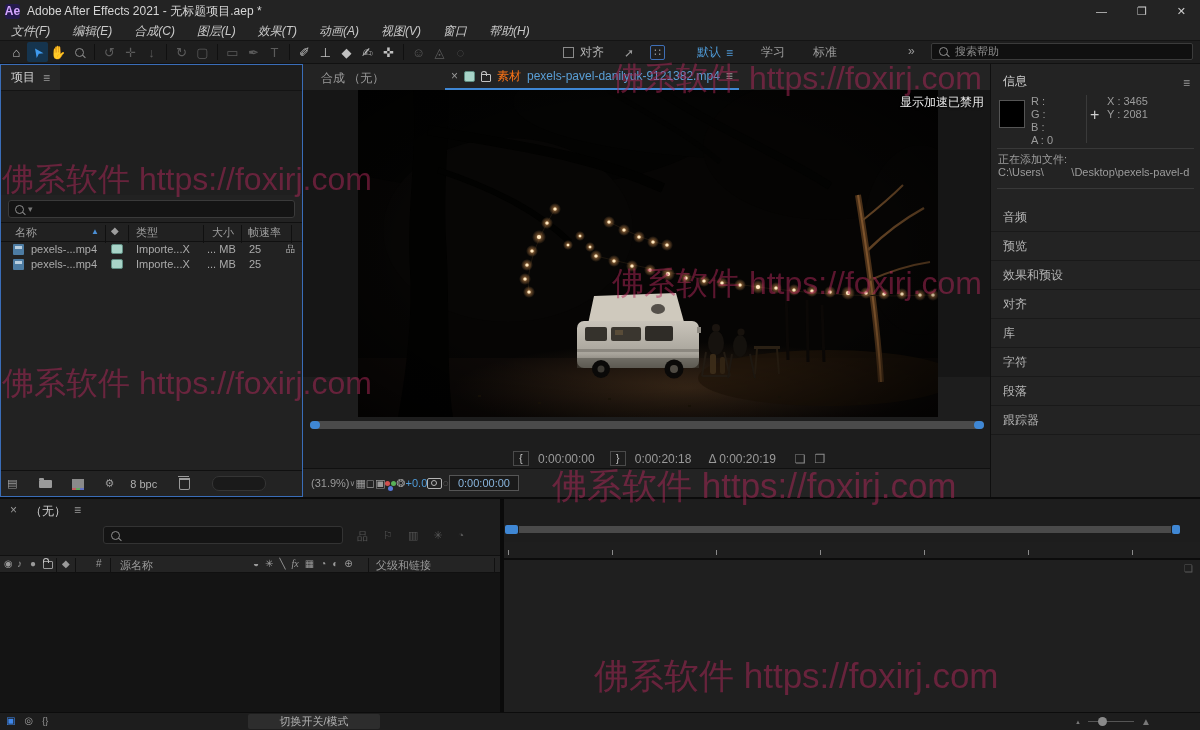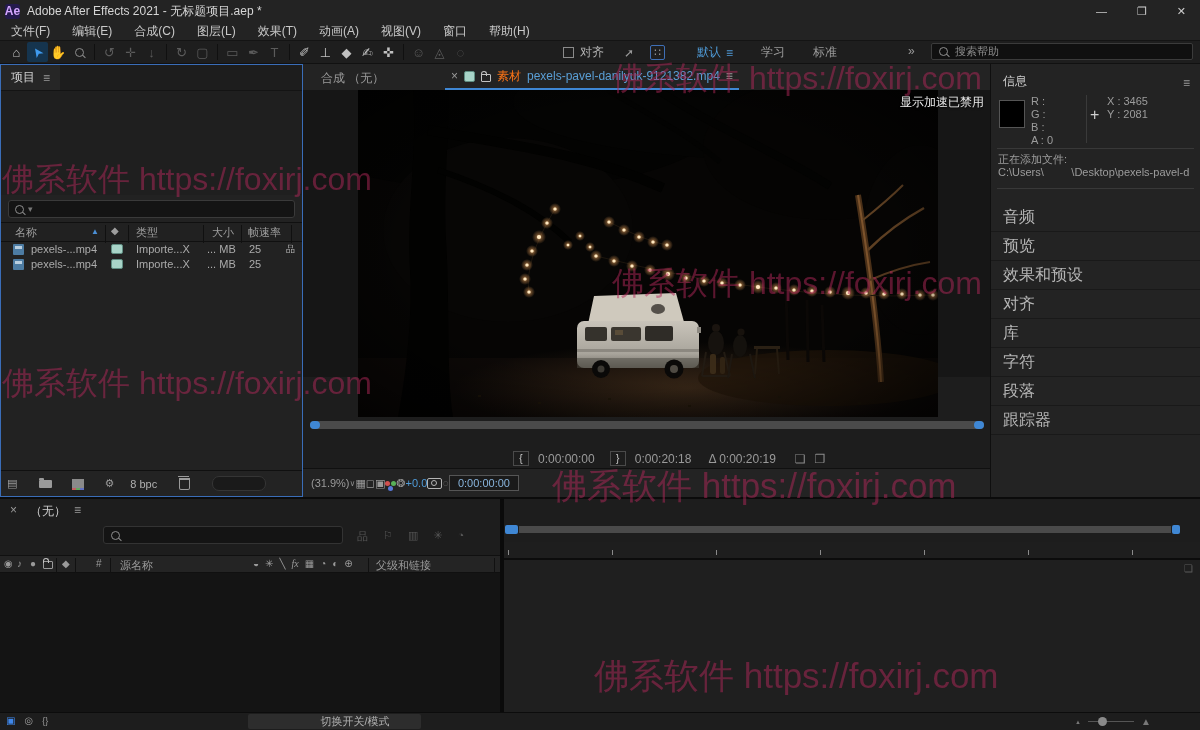--- a/index.html
+++ b/index.html
@@ -9,21 +9,21 @@
 
   
   .titlebar{position:absolute;left:0;top:0;width:1200px;height:22px;background:#232323;display:flex;align-items:center;gap:7px;padding-left:5px;box-sizing:border-box;}
   .aelogo{width:15px;height:15px;border-radius:3px;background:#241a4d;color:#d4a6ff;font-size:12px;font-weight:bold;display:flex;align-items:center;justify-content:center;}
   .apptitle{font-size:12px;color:#d6d6d6;}
   .winbtns{position:absolute;right:0;top:0;height:22px;display:flex;align-items:center;gap:30px;padding-right:14px;color:#cccccc;font-size:11px;}
   .winbtns span{cursor:default;}
 
   
   .menubar{position:absolute;left:0;top:22px;width:1200px;height:18px;display:flex;align-items:center;font-size:12px;color:#c9c9c9;}
-  .menubar .mi{padding:0 11px;}
+  .menubar .mi{padding:0 11px;font-style:italic;}
 
   
   .toolbar{position:absolute;left:0;top:40px;width:1200px;height:24px;background:#1e1e1e;border-top:1px solid #141414;border-bottom:1px solid #111;box-sizing:border-box;display:flex;align-items:center;padding-left:6px;}
   .tool{width:21px;height:20px;display:flex;align-items:center;justify-content:center;font-size:13px;color:#c0c0c0;border-radius:2px;}
   .tool.dim{color:#5b5b5b;}
   .tool.active{background:#15344e;color:#3f9bf0;}
   .tsep{width:1px;height:16px;background:#101010;margin:0 4px;}
   .rot-ul{display:inline-block;transform:rotate(-125deg);}
   .align-group{position:absolute;left:563px;top:44px;display:flex;align-items:center;gap:6px;font-size:12px;color:#b5b5b5;}
   .cbx{width:9px;height:9px;border:1px solid #8a8a8a;display:inline-block;}
@@ -97,21 +97,21 @@
   .rightstack{position:absolute;left:990px;top:0;width:210px;height:433px;background:#232323;border-left:1px solid #0f0f0f;box-sizing:border-box;font-size:11px;}
   .rhead{height:26px;display:flex;align-items:flex-end;justify-content:space-between;padding:0 10px 0 12px;font-size:12px;color:#cfcfcf;}
   .swatch{position:absolute;left:8px;top:36px;width:24px;height:26px;background:#000;border:1px solid #555;}
   .rgba{position:absolute;left:40px;top:31px;line-height:13px;color:#9c9c9c;}
   .vdiv{position:absolute;left:95px;top:31px;width:1px;height:48px;background:#3a3a3a;}
   .plus{position:absolute;left:99px;top:42px;font-size:16px;color:#d0d0d0;}
   .xy{position:absolute;left:116px;top:31px;line-height:13px;color:#9c9c9c;}
   .hr{position:absolute;left:6px;right:6px;height:1px;background:#383838;}
   .statusline{position:absolute;left:7px;color:#9c9c9c;white-space:pre;}
   .sidelist{position:absolute;left:0;top:139px;width:100%;}
-  .sideitem{height:28px;line-height:28px;padding-left:12px;border-bottom:1px solid #191919;color:#b5b5b5;font-size:16px;background:#232323;}
+  .sideitem{height:28px;line-height:28px;padding-left:12px;border-bottom:1px solid #191919;color:#b5b5b5;font-size:12px;background:#232323;}
 
   
   .timelinep{position:absolute;left:0;top:497px;width:1200px;height:215px;background:#1d1d1d;border-top:2px solid #0b0b0b;box-sizing:border-box;}
   .ttabrow{position:relative;height:24px;font-size:12px;}
   .ttabrow .x{position:absolute;left:10px;top:4px;color:#9a9a9a;}
   .ttabrow .name{position:absolute;left:30px;top:4px;color:#cfcfcf;}
   .ttabrow .burger{position:absolute;left:74px;top:4px;}
   .tleft{position:absolute;left:0;top:24px;width:500px;bottom:0;}
   .tlsearch{position:absolute;left:103px;top:3px;width:240px;height:18px;background:#141414;border:1px solid #333;border-radius:3px;display:flex;align-items:center;padding-left:7px;box-sizing:border-box;}
   .tlicons{position:absolute;left:357px;top:6px;display:flex;gap:15px;color:#555;font-size:11px;}
@@ -128,21 +128,21 @@
   .tscroll .nubR{position:absolute;right:0;top:0;width:8px;height:9px;background:#3f87d4;border-radius:2px;}
   .truler{position:absolute;left:0;right:0;top:19px;height:18px;background:#1e1e1e;border-bottom:2px solid #0c0c0c;box-sizing:border-box;}
   .tick{position:absolute;bottom:3px;width:1px;height:5px;background:#8a8a8a;}
   .tarea{position:absolute;left:0;right:0;top:37px;bottom:0;background:#1f1f1f;}
   .compmarker{position:absolute;right:7px;top:3px;color:#5a5a5a;font-size:10px;}
 
   
   .statusbar{position:absolute;left:0;top:712px;width:1200px;height:18px;background:#1d1d1d;border-top:1px solid #0c0c0c;box-sizing:border-box;}
   .sbleft{position:absolute;left:6px;top:2px;display:flex;gap:9px;font-size:10px;color:#9a9a9a;align-items:center;}
   .sbleft .blue{color:#3f87ea;}
-  .togglebtn{position:absolute;left:248px;top:1px;width:132px;height:15px;background:#2d2d2d;border-radius:2px;text-align:center;line-height:15px;font-size:11px;color:#b0b0b0;padding-left:41px;}
+  .togglebtn{position:absolute;left:248px;top:1px;width:132px;height:15px;background:#2d2d2d;border-radius:2px;text-align:center;line-height:15px;font-size:11px;color:#b0b0b0;}
   .zoomslider{position:absolute;left:1075px;top:1px;display:flex;align-items:center;gap:7px;height:15px;}
   .zs-track{position:relative;width:46px;height:1px;background:#555;}
   .zs-knob{position:absolute;left:10px;top:-4px;width:9px;height:9px;border-radius:50%;background:#8a8a8a;}
   .mtn-s{font-size:6px;color:#777;} .mtn-l{font-size:10px;color:#777;}
 
   
   .wm{position:absolute;z-index:60;white-space:nowrap;color:rgba(177,40,90,0.5);font-size:32px;pointer-events:none;letter-spacing:0;}
   .wm-lg{font-size:35px;}
 </style>
 </head>

